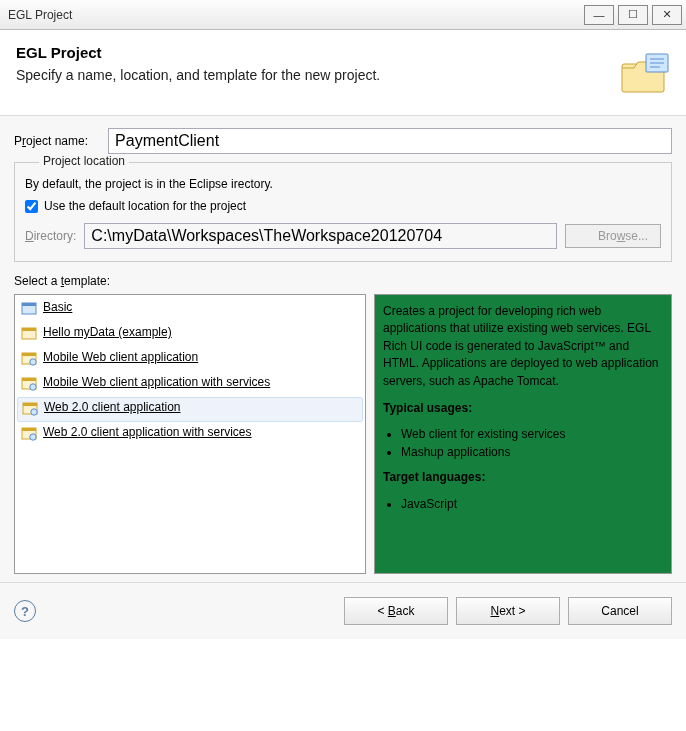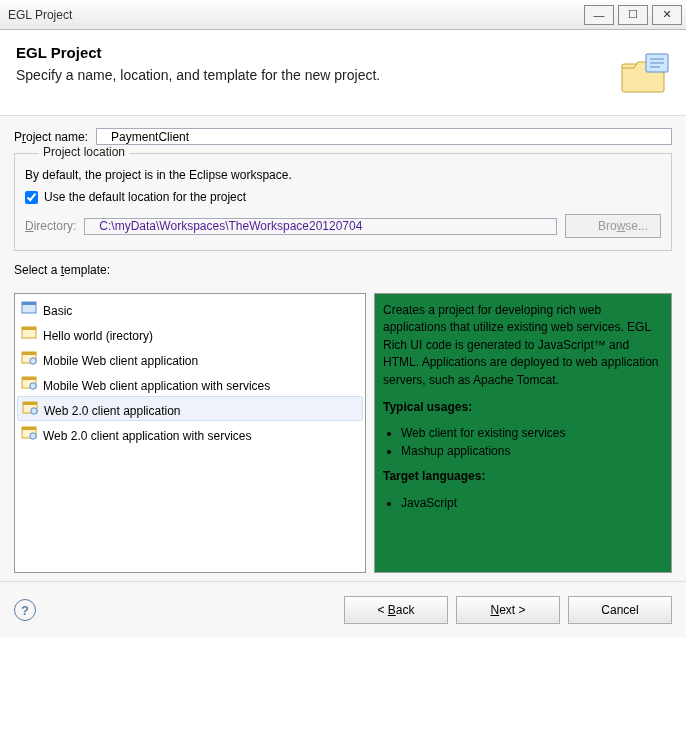--- a/index.html
+++ b/index.html
@@ -35,30 +35,30 @@
     min-height: 86px;
   }
   .header h1 { font-size: 15px; font-weight: bold; margin-bottom: 6px; }
   .header p { font-size: 14px; color: #222; }
   .header .proj-icon { position: absolute; right: 14px; top: 18px; }
   .content {
     background: #f7f7f7;
     padding: 12px 14px 8px 14px;
   }
   .row { display: flex; align-items: center; margin-bottom: 8px; }
-  .row label { margin-right: 8px; }
+  .row label { margin-right: 20px; }
   .underline { text-decoration: underline; }
   input[type="text"] {
     border: 1px solid #aab;
     background: #fff;
-    padding: 3px 14px;
-    font-size: 12px;
-    height: 17px;
-  }
-  input[type="text"]:disabled { background: #f7f7f7; color: #4c1d95; }
+    padding: 3px 6px;
+    font-size: 16px;
+    height: 26px;
+  }
+  input[type="text"]:disabled { background: #f7f7f7; color: #000000; }
   .fieldset {
     border: 1px solid #ccc;
     padding: 10px 10px 12px 10px;
     margin: 4px 0 12px 0;
     position: relative;
     background: #f7f7f7;
   }
   .fieldset .legend {
     position: absolute; top: -9px; left: 24px;
     background: #f7f7f7; padding: 0 4px; font-size: 12px; color: #222;
@@ -80,23 +80,23 @@
   .template-area { display: flex; gap: 8px; }
   .template-list {
     flex: 0 0 352px;
     border: 1px solid #999;
     background: #fff;
     height: 280px;
     overflow: auto;
     padding: 2px 0;
   }
   .tpl-item {
-    display: flex; align-items: flex-end;
+    display: flex; align-items: flex-start;
     padding: 3px 6px; gap: 6px;
-    font-size: 12px; cursor: default;
+    font-size: 12px; cursor: default; text-decoration: underline;
   }
   .tpl-item.selected { background: #eef3fb; border: 1px solid #cfe0f5; border-radius: 2px; margin: 0 2px; padding: 2px 4px; }
   .template-desc {
     flex: 1;
     border: 1px solid #999;
     background: #15803d;
     height: 280px;
     padding: 8px 8px;
     overflow: auto;
   }
@@ -114,21 +114,21 @@
   }
   .bottom .spacer { flex: 1; }
   .bottom .btn { min-width: 104px; height: 28px; }
   .btn.primary { border: 1px solid #3c7fb1; box-shadow: 0 0 0 1px #9bd2f4 inset; background: linear-gradient(#f0f8fe,#d5ecfb); }
   .help-icon {
     width: 22px; height: 22px; border: 1.5px solid #5a7ea3; border-radius: 50%;
     display: flex; align-items: center; justify-content: center;
     color: #5a7ea3; font-weight: bold; font-size: 13px;
   }
   .icon-sm { width: 16px; height: 16px; flex-shrink: 0; }
-  .section-label { margin: 4px 0 16px 0; }
+  .section-label { margin: 4px 0 6px 0; }
 </style>
 </head>
 <body>
 
 <div class="titlebar">
   <span class="title">EGL Project</span>
   <div class="winbtn">—</div>
   <div class="winbtn">☐</div>
   <div class="winbtn">✕</div>
 </div>
@@ -150,21 +150,21 @@
 
 <div class="content">
 
   <div class="row">
     <label><span>P</span><span class="underline">r</span><span>oject name:</span></label>
     <input type="text" style="flex: 1 1 0%;" value="PaymentClient">
   </div>
 
   <div class="fieldset">
     <div class="legend">Project location</div>
-    <div style="margin:4px 0 4px 0;">By default, the project is in the Eclipse workspace.</div>
+    <div style="margin:4px 0 4px 0;">By default, the project is in the Eclipse irectory.</div>
     <div class="checkbox-row">
       <input type="checkbox" checked="" style="">
       <label>Use the default location for the project</label>
     </div>
     <div class="dir-row">
       <label><span class="underline">D</span><span>irectory:</span></label>
       <input type="text" disabled="" style="flex: 1 1 0%;" value="C:\myData\Workspaces\TheWorkspace20120704">
       <button class="btn" disabled=""><span>Bro</span><span class="underline">w</span><span>se...</span></button>
     </div>
   </div>
@@ -178,21 +178,21 @@
               <rect x="1" y="3" width="14" height="11" fill="#d7e8fb" stroke="#5a8fce"></rect>
               <rect x="1" y="3" width="14" height="3" fill="#5a8fce"></rect>
             </svg></span>
           <span>Basic</span>
         </div>
         <div class="tpl-item">
           <span><svg class="icon-sm" viewBox="0 0 16 16">
               <rect x="1" y="3" width="14" height="11" fill="#fff3cf" stroke="#d4a62a"></rect>
               <rect x="1" y="3" width="14" height="3" fill="#d4a62a"></rect>
             </svg></span>
-          <span>Hello world (irectory)</span>
+          <span>Hello myData (example)</span>
         </div>
         <div class="tpl-item">
           <span><svg class="icon-sm" viewBox="0 0 16 16">
               <rect x="1" y="3" width="14" height="11" fill="#fff3cf" stroke="#d4a62a"></rect>
               <rect x="1" y="3" width="14" height="3" fill="#d4a62a"></rect>
               <circle cx="12" cy="12" r="3.2" fill="#cfe6ff" stroke="#5a8fce"></circle>
             </svg></span>
           <span>Mobile Web client application</span>
         </div>
         <div class="tpl-item">

